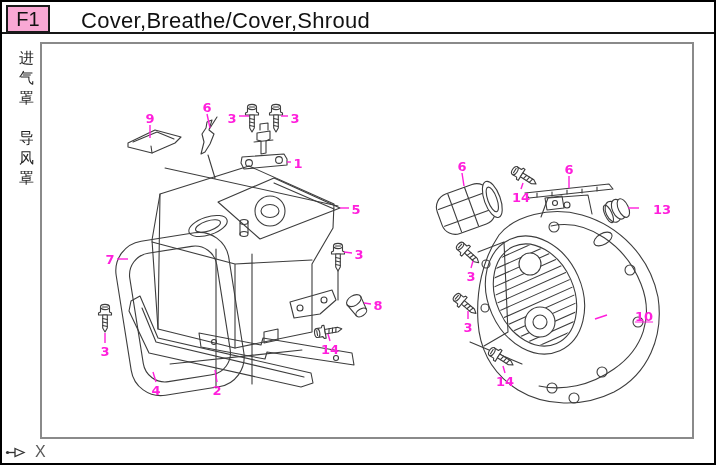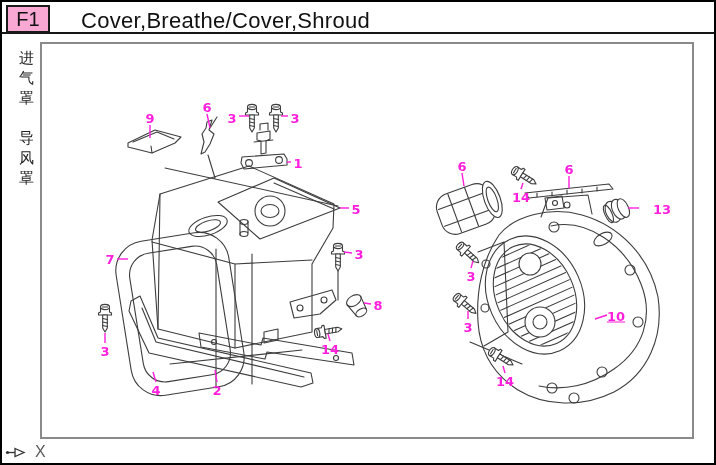--- a/index.html
+++ b/index.html
@@ -225,21 +225,21 @@
       <div class="callout" style="left: 328px; top: 347px;">14</div>
       <div class="callout" style="left: 103px; top: 349px;">3</div>
       <div class="callout" style="left: 154px; top: 388px;">4</div>
       <div class="callout" style="left: 215px; top: 388px;">2</div>
       <div class="callout" style="left: 460px; top: 164px;">6</div>
       <div class="callout" style="left: 519px; top: 195px;">14</div>
       <div class="callout" style="left: 567px; top: 167px;">6</div>
       <div class="callout" style="left: 645px; top: 207px; margin-left: 15px;">13</div>
       <div class="callout" style="left: 469px; top: 274px;">3</div>
       <div class="callout" style="left: 466px; top: 325px;">3</div>
-      <div class="callout" style="left: 614px; top: 314px; text-decoration: underline;">10</div>
+      <div class="callout" style="left: 642px; top: 314px; text-decoration: underline;">10</div>
       <div class="callout" style="left: 503px; top: 379px;">14</div>
     </div>
 
   <div id="footer-nav">
     <svg width="22" height="13" viewBox="0 0 22 13">
       <circle cx="2.5" cy="6.5" r="1.6" fill="#333"></circle>
       <line x1="3" y1="6.5" x2="10" y2="6.5" stroke="#333" stroke-width="1.3"></line>
       <path d="M10,2.5 L19,6.5 L10,10.5 Z" fill="#fff" stroke="#333" stroke-width="1.3"></path>
     </svg>
     <span id="footer-x">X</span>

